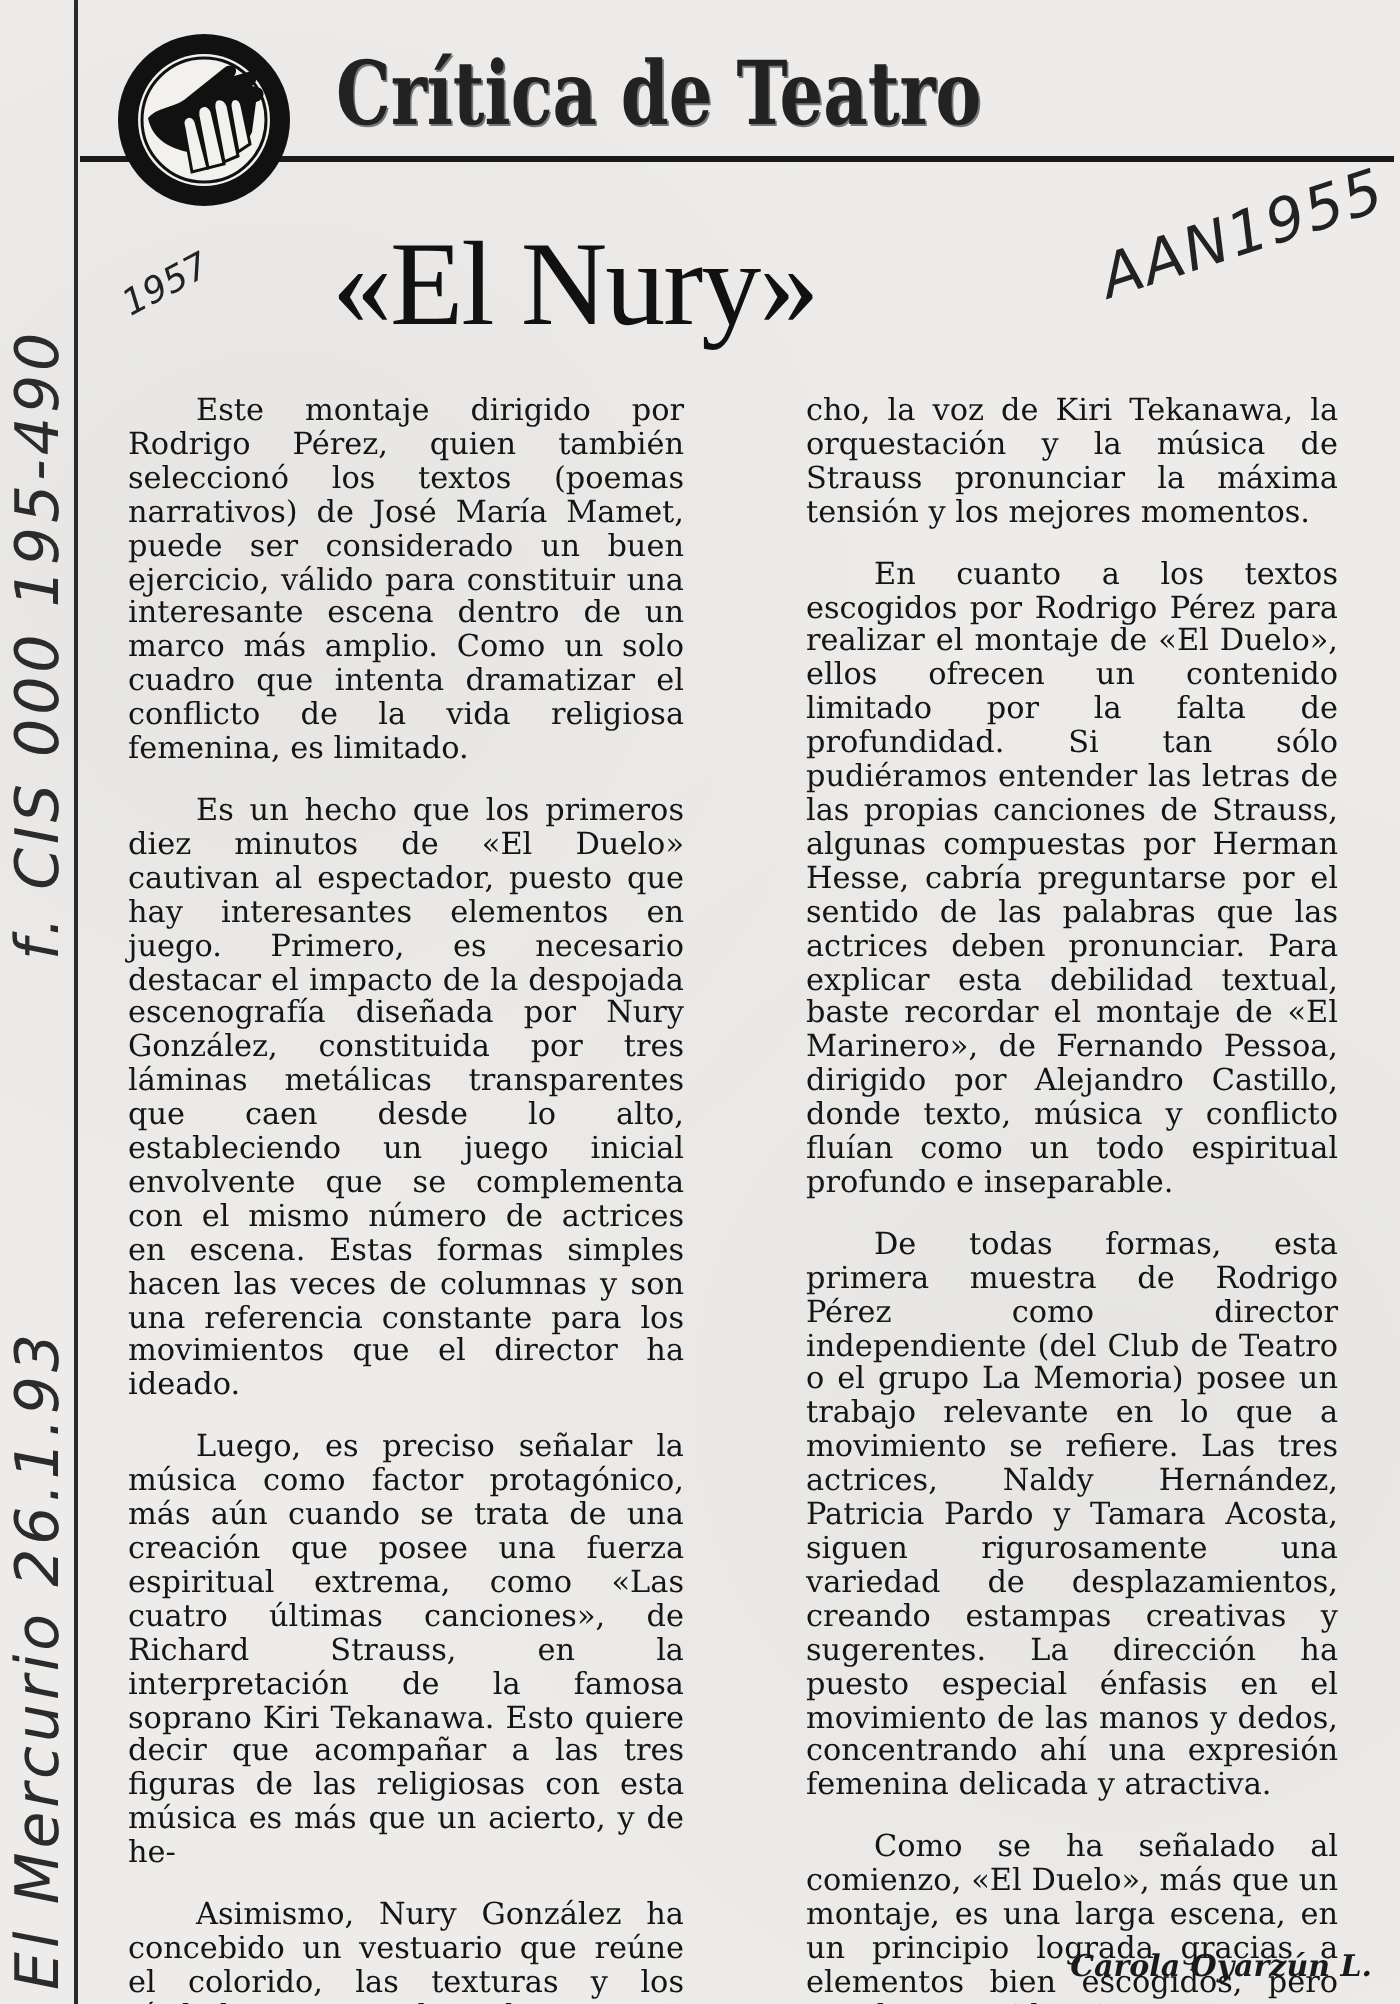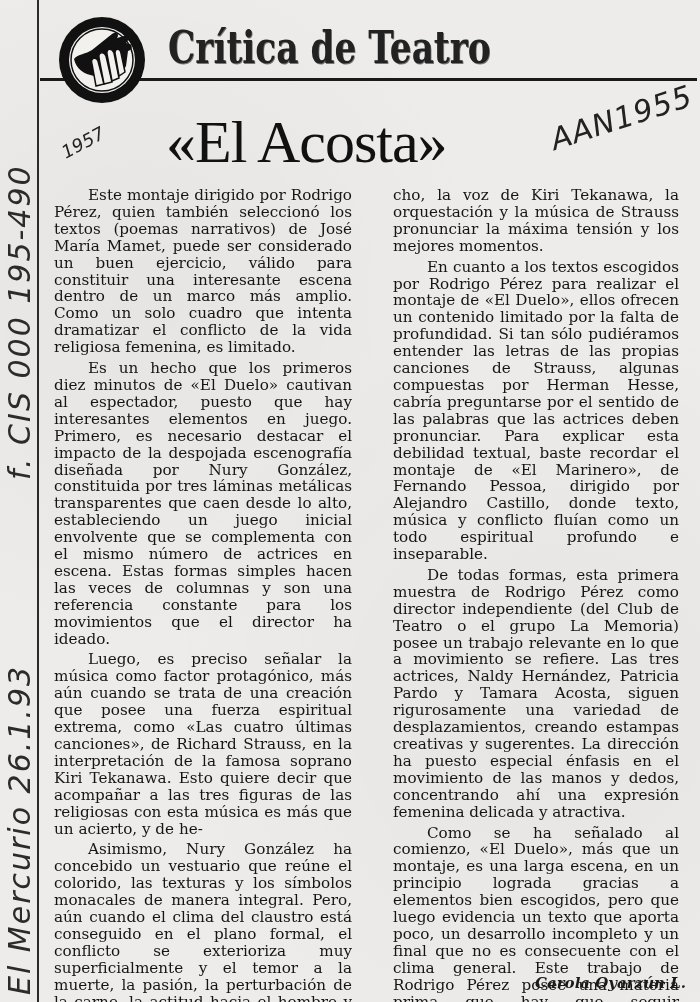--- a/index.html
+++ b/index.html
@@ -51,21 +51,21 @@
   .note-1 { left: 60px; top: 132px; font-size: 18px; transform: rotate(-28deg); }
   .note-2 { left: 548px; top: 100px; font-size: 30px; transform: rotate(-18deg); letter-spacing: 1px; }
 
   .column {
     position: absolute; top: 183px;
     font-family: "DejaVu Serif", serif; font-size: 15.2px; line-height: 16.9px;
     text-align: justify; color: #151515;
   }
   .col-left { left: 50px; width: 306px; }
   .col-right { left: 389px; width: 294px; }
-  .column p { margin: 4px; text-indent: 34px; hyphens: manual; }
+  .column p { margin: 14px; text-indent: 34px; hyphens: manual; }
   .column p.cont { text-indent: 0; }
   .byline {
     position: absolute; right: 14px; top: 974px;
     font-family: "DejaVu Serif", serif; font-weight: bold; font-style: italic; font-size: 15px; color: #1a1a1a;
   }
 </style>
 </head>
 <body>
 
 <div class="paper"></div>
@@ -85,21 +85,21 @@
     <g fill="#f2f1ee" stroke="#111" stroke-width="1.5">
       <path d="M36 50 C34 44, 40 42, 42 47 L48 70 L40 72 Z"></path>
       <path d="M43 44 C42 38, 48 37, 50 42 L56 68 L48 70 Z"></path>
       <path d="M51 40 C50 34, 56 34, 58 39 L63 64 L56 67 Z"></path>
       <path d="M59 39 C59 34, 64 34, 65 39 L69 58 L63 62 Z"></path>
     </g>
   </svg>
 </div>
 
 <div class="section-title">Crítica de Teatro</div>
-<div class="article-title">«El Acosta»</div>
+<div class="article-title">«El Nury»</div>
 
 <div class="hand-note note-1">1957</div>
 <div class="hand-note note-2">AAN1955</div>
 
 <div class="column col-left">
   <p>Este montaje dirigido por Rodrigo Pérez, quien también seleccionó los textos (poemas narrativos) de José María Mamet, puede ser considerado un buen ejercicio, válido para constituir una interesante escena dentro de un marco más amplio. Como un solo cuadro que intenta dramatizar el conflicto de la vida religiosa femenina, es limitado.</p>
   <p>Es un hecho que los primeros diez minutos de «El Duelo» cautivan al espectador, puesto que hay interesantes elementos en juego. Primero, es necesario destacar el impacto de la despojada escenografía diseñada por Nury González, constituida por tres láminas metálicas transparentes que caen desde lo alto, estableciendo un juego inicial envolvente que se complementa con el mismo número de actrices en escena. Estas formas simples hacen las veces de columnas y son una referencia constante para los movimientos que el director ha ideado.</p>
   <p>Luego, es preciso señalar la música como factor protagónico, más aún cuando se trata de una creación que posee una fuerza espiritual extrema, como «Las cuatro últimas canciones», de Richard Strauss, en la interpretación de la famosa soprano Kiri Tekanawa. Esto quiere decir que acompañar a las tres figuras de las religiosas con esta música es más que un acierto, y de he-</p>
   <p>Asimismo, Nury González ha concebido un vestuario que reúne el colorido, las texturas y los símbolos monacales de manera integral. Pero, aún cuando el clima del claustro está conseguido en el plano formal, el conflicto se exterioriza muy superficialmente y el temor a la muerte, la pasión, la perturbación de la carne, la actitud hacia el hombre y otros temas, quedan apenas expuestos.</p>
 </div>

